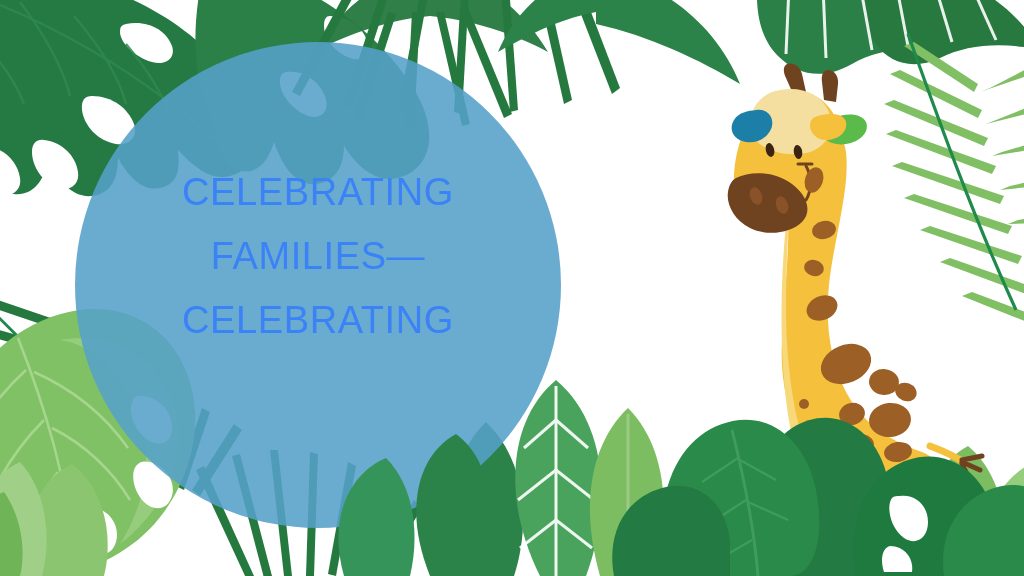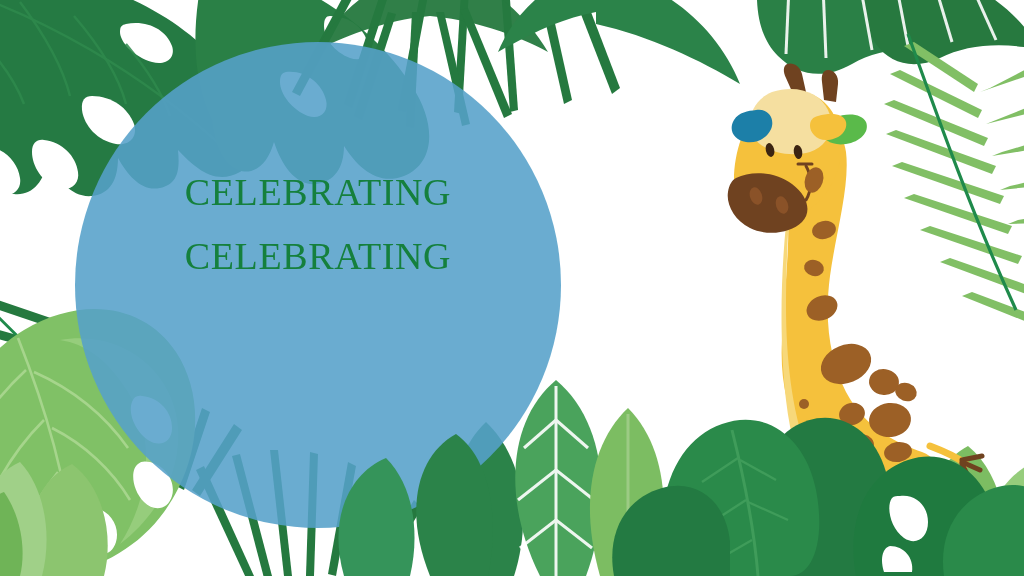--- a/index.html
+++ b/index.html
@@ -29,22 +29,22 @@
   #title-layer { z-index: 4; position: absolute; left:0; top:0; width:1024px; height:576px; }
 
   .title-block {
     position: absolute;
     left: 96px;
     top: 160px;
     width: 444px;
     text-align: center;
   }
   .title-line {
-    color: #15803d;
-    font-family: Liberation Serif, serif;
+    color: #3b82f6;
+    font-family: Liberation Sans, sans-serif;
     font-size: 38px;
     font-weight: 400;
     letter-spacing: 0.6px;
     line-height: 64px;
     white-space: nowrap;
   }
 </style>
 </head>
 <body>
 
@@ -325,17 +325,18 @@
       <path fill="#8cc56f" d="M40,576 C20,528 34,482 72,464 C104,488 114,536 104,576 Z"></path>
       <path fill="#a0d088" d="M-20,576 C-34,522 -16,478 20,462 C46,490 52,538 42,576 Z"></path>
     </g>
 
     <path fill="#6fb457" d="M-40,576 C-46,540 -30,506 4,492 C22,518 26,552 20,576 Z"></path>
   </svg>
 
   <div id="title-layer">
     <div class="title-block">
       <div class="title-line">CELEBRATING</div>
+      <div class="title-line">FAMILIES—</div>
       <div class="title-line">CELEBRATING</div>
     </div>
   </div>
 
 </div>
 
 </body></html>

